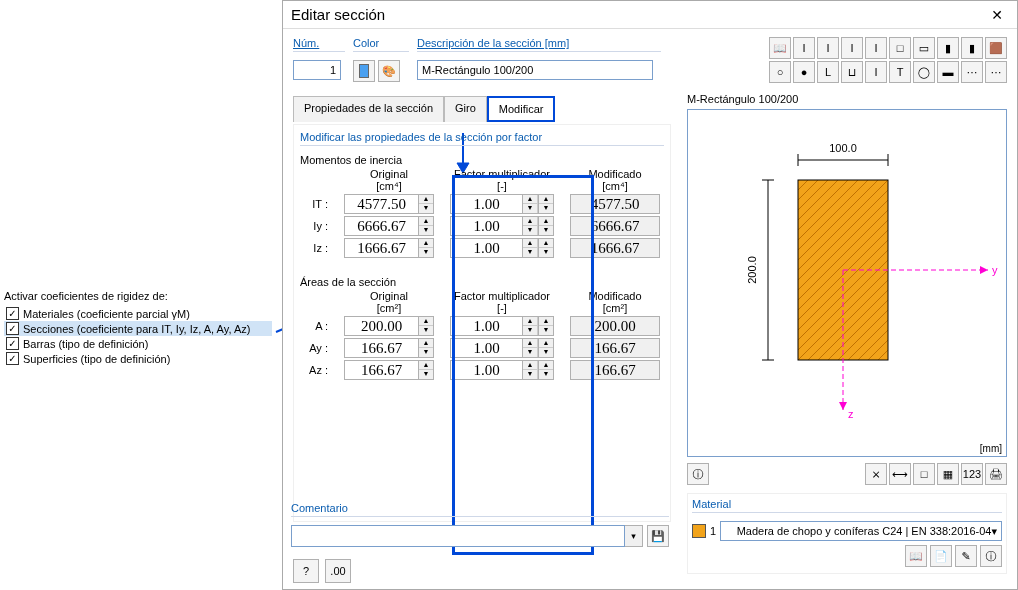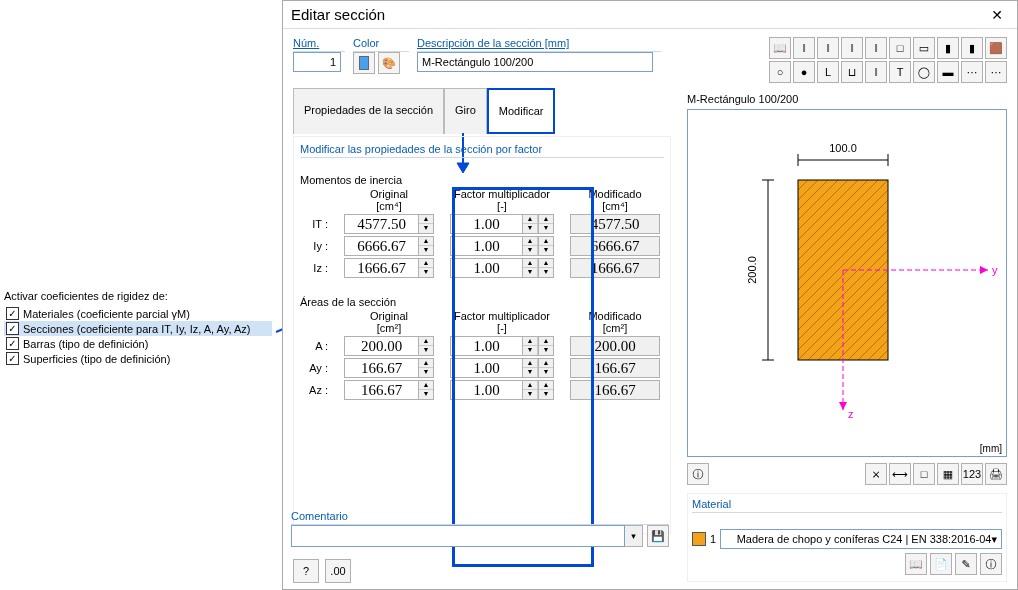--- a/index.html
+++ b/index.html
@@ -9,34 +9,34 @@
 .sb-row{display:flex;align-items:center;padding:1px 2px}
 .sb-row.hl{background:#d0e3f6}
 .chk{width:13px;height:13px;border:1px solid #333;margin-right:4px;display:inline-flex;align-items:center;justify-content:center;font-size:10px;background:#fff}
 .dlg{position:absolute;left:282px;top:0;width:736px;height:590px;border:1px solid #aaa;background:#fff}
 .titlebar{height:28px;display:flex;align-items:center;justify-content:space-between;padding:0 8px;border-bottom:1px solid #ddd}
 .titlebar-title{font-size:15px}
 .close{font-size:14px;padding:2px 6px}
 .dlg-body{position:absolute;left:0;top:28px;right:0;bottom:0;padding:8px 10px 8px 10px}
 .toprow{display:flex;gap:8px;align-items:flex-start}
 .topgroup{display:flex;flex-direction:column}
-.grplabel{color:#0a5db0;font-size:11px;border-bottom:1px solid #cfd8e8;padding-bottom:2px;margin-bottom:0;text-decoration:underline}
+.grplabel{color:#0a5db0;font-size:11px;border-bottom:1px solid #cfd8e8;padding-bottom:2px;margin-bottom:8px;text-decoration:underline}
 .grplabel.nl{text-decoration:none}
 .inp{border:1px solid #7a9fcc;background:#fff;padding:2px 4px;font-family:inherit;font-size:11px;height:20px}
 .numbox{width:48px;text-align:right}
 .colorbtn,.palettebtn,.smallbtn{width:22px;height:22px;border:1px solid #b0b0b0;background:#f4f4f4;display:inline-flex;align-items:center;justify-content:center;font-size:11px}
 .swatch{width:10px;height:14px;background:#4aa0f0;border:1px solid #666}
 .desc{width:236px}
 .iconrow{position:absolute;right:10px;top:8px;display:grid;grid-template-columns:repeat(10,22px);gap:2px}
 .tabs{display:flex;gap:0;margin-top:14px}
-.tab{padding:15px 10px;border:1px solid #bbb;border-bottom:none;background:#fff;font-size:11px}
+.tab{padding:5px 10px;border:1px solid #bbb;border-bottom:none;background:#fff;font-size:11px}
 .tab.active{border:2px solid #0048d8}
 .tab.inactive{background:#f2f2f2}
 .panel{border:1px solid #efefef;padding:6px 6px 8px 6px;position:relative}
-.panel-title{color:#0a5db0;font-size:11px;border-bottom:1px solid #cfd8e8;padding-bottom:2px;margin-bottom:16px}
+.panel-title{color:#0a5db0;font-size:11px;border-bottom:1px solid #cfd8e8;padding-bottom:2px;margin-bottom:8px}
 .section-title{font-size:11px;margin:4px 0 2px 0}
 .colhdr{display:grid;grid-template-columns:28px 90px 104px 90px;gap:16px;text-align:center;font-size:11px;margin-bottom:2px}
 .row{display:grid;grid-template-columns:28px 90px 104px 90px;gap:16px;align-items:center;margin:2px 0}
 .rlabel{text-align:right;font-size:11px}
 .valbox{display:flex;border:1px solid #b0b0b0;height:20px}
 .valbox input{border:none;width:100%;text-align:center;padding:1px 4px;font-family:Liberation Serif, serif;font-size:15px;background:#fff}
 .valbox.ro input{background:#f0f0f0}
 .spins{display:flex;flex-direction:column;border-left:1px solid #b0b0b0}
 .spins span{width:14px;height:9px;font-size:7px;text-align:center;line-height:8px;background:#f0f0f0;border-bottom:1px solid #ccc}
 .spins span:last-child{border-bottom:none}

